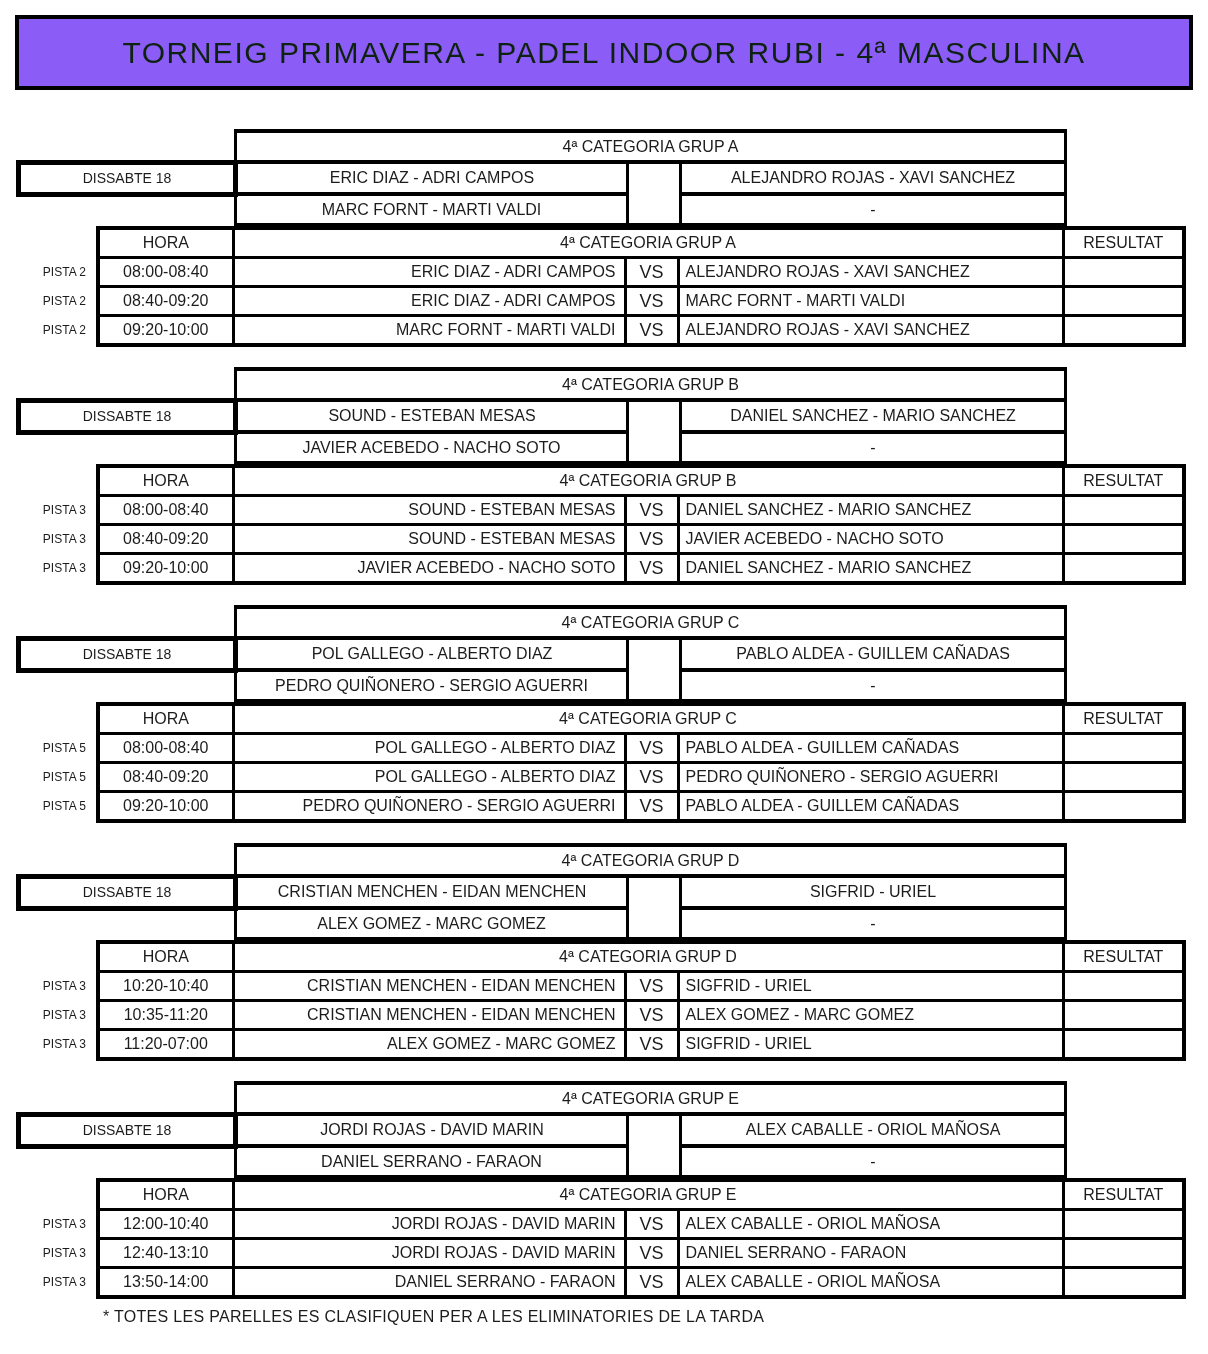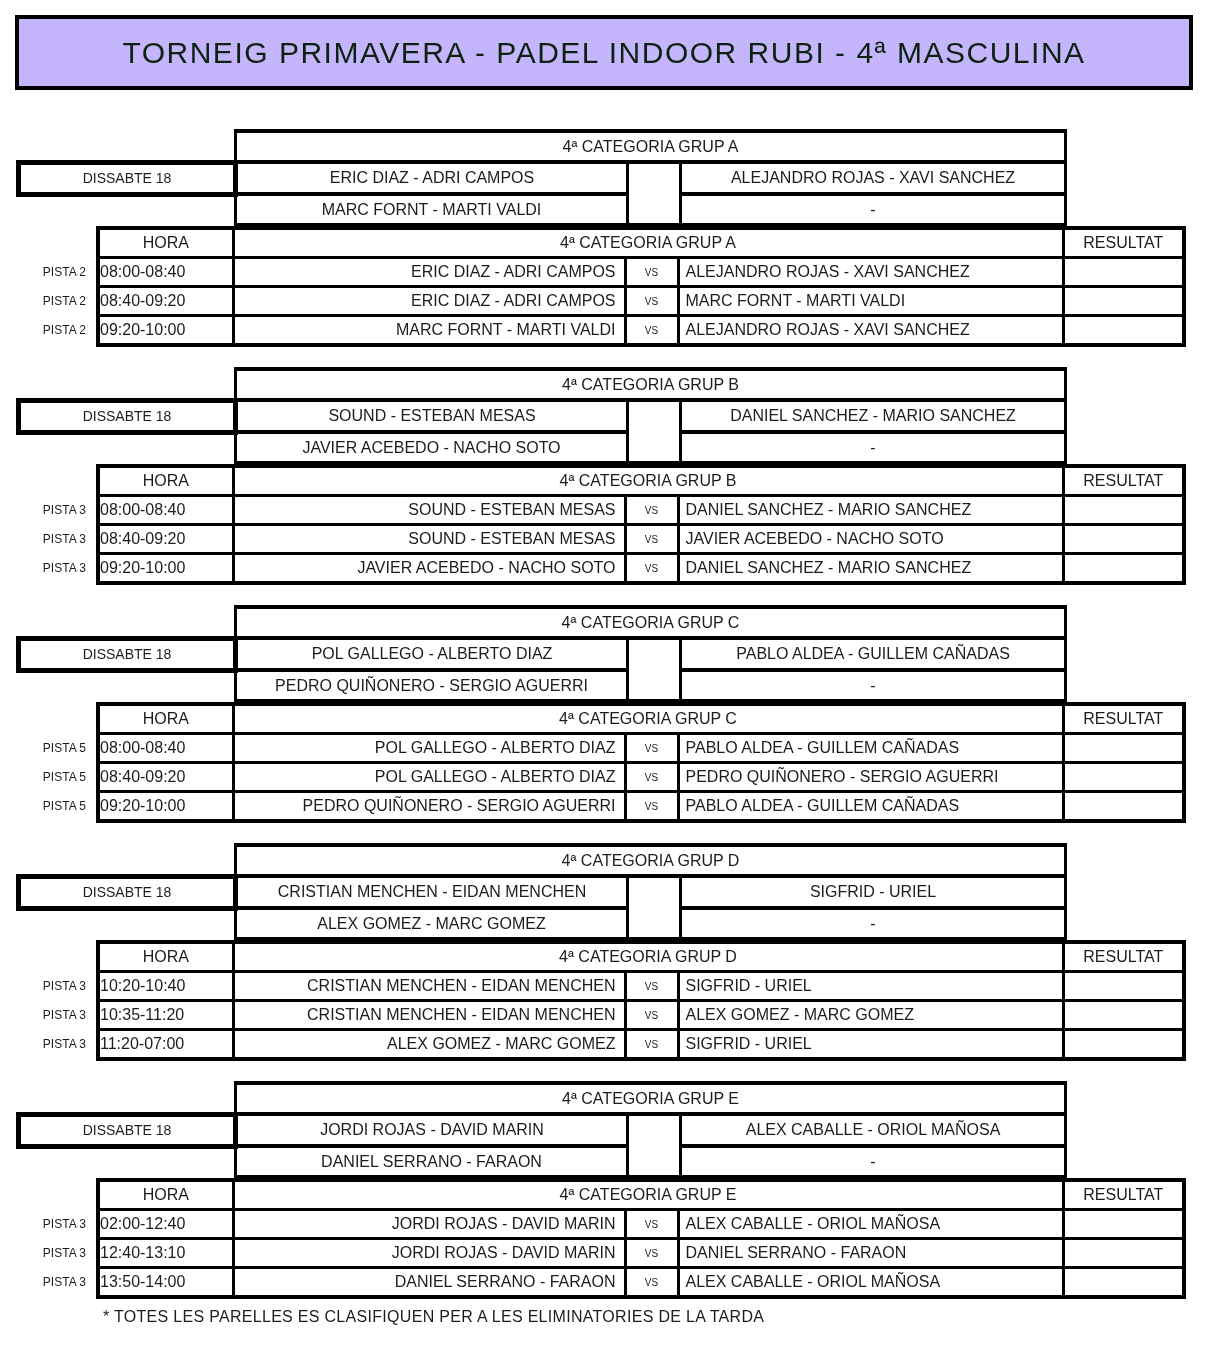--- a/index.html
+++ b/index.html
@@ -39,37 +39,37 @@
   .pair-cell { border: 3px solid #000; text-align: center; }
   .thick-tb { border-top-width: 4px; border-bottom-width: 4px; }
   .gap-cell { border: 3px solid #000; border-top-width: 4px; }
   
   .sched-table { margin-left: 14px; width: 1170px; }
   .sched-table td { height: 26px; }
   .hora-cell { border: 3px solid #000; border-top-width: 4px; border-left-width: 4px; text-align: center; }
   .schedcat-cell { border: 3px solid #000; border-top-width: 4px; text-align: center; }
   .resultat-cell { border: 3px solid #000; border-top-width: 4px; border-right-width: 4px; text-align: center; }
   .pista-cell { border: none; text-align: right; padding-right: 10px; font-size: 12px; }
-  .time-cell { border: 3px solid #000; border-left-width: 4px; text-align: left; }
+  .time-cell { border: 3px solid #000; border-left-width: 4px; text-align: center; }
   .team1-cell { border: 3px solid #000; text-align: right; padding-right: 8px; }
-  .vs-cell { border: 3px solid #000; text-align: center; font-size: 10px; }
+  .vs-cell { border: 3px solid #000; text-align: center; font-size: 18px; }
   .team2-cell { border: 3px solid #000; text-align: left; padding-left: 6px; }
   .result-cell { border: 3px solid #000; border-right-width: 4px; }
   .r-last td.time-cell, .r-last td.team1-cell, .r-last td.vs-cell,
   .r-last td.team2-cell, .r-last td.result-cell { border-bottom-width: 4px; }
   
   .footer-note {
     position: absolute; left: 103px; top: 1292px;
     font-size: 16px; letter-spacing: 0.3px; white-space: nowrap;
   }
 </style>
 </head>
 <body>
 
-<header class="banner" style="background: #c4b5fd;">
+<header class="banner" style="background: #8b5cf6;">
   <h1>TORNEIG PRIMAVERA - PADEL INDOOR RUBI - 4ª MASCULINA</h1>
 </header>
 
 <main class="groups">
   <section class="group">
     <table class="pairs-table">
       <colgroup>
           <col style="width:217px">
           <col style="width:392px">
           <col style="width:53px">
@@ -384,21 +384,21 @@
         </colgroup>
       <tbody>
           <tr>
         <td class="spacer"></td>
         <td class="hora-cell">HORA</td>
         <td class="schedcat-cell" colspan="3">4ª CATEGORIA GRUP E</td>
         <td class="resultat-cell">RESULTAT</td>
       </tr>
       <tr>
         <td class="pista-cell">PISTA 3</td>
-        <td class="time-cell">02:00-12:40</td>
+        <td class="time-cell">12:00-10:40</td>
         <td class="team1-cell">JORDI ROJAS - DAVID MARIN</td>
         <td class="vs-cell">VS</td>
         <td class="team2-cell">ALEX CABALLE - ORIOL MAÑOSA</td>
         <td class="result-cell"></td>
       </tr>
       <tr>
         <td class="pista-cell">PISTA 3</td>
         <td class="time-cell">12:40-13:10</td>
         <td class="team1-cell">JORDI ROJAS - DAVID MARIN</td>
         <td class="vs-cell">VS</td>

